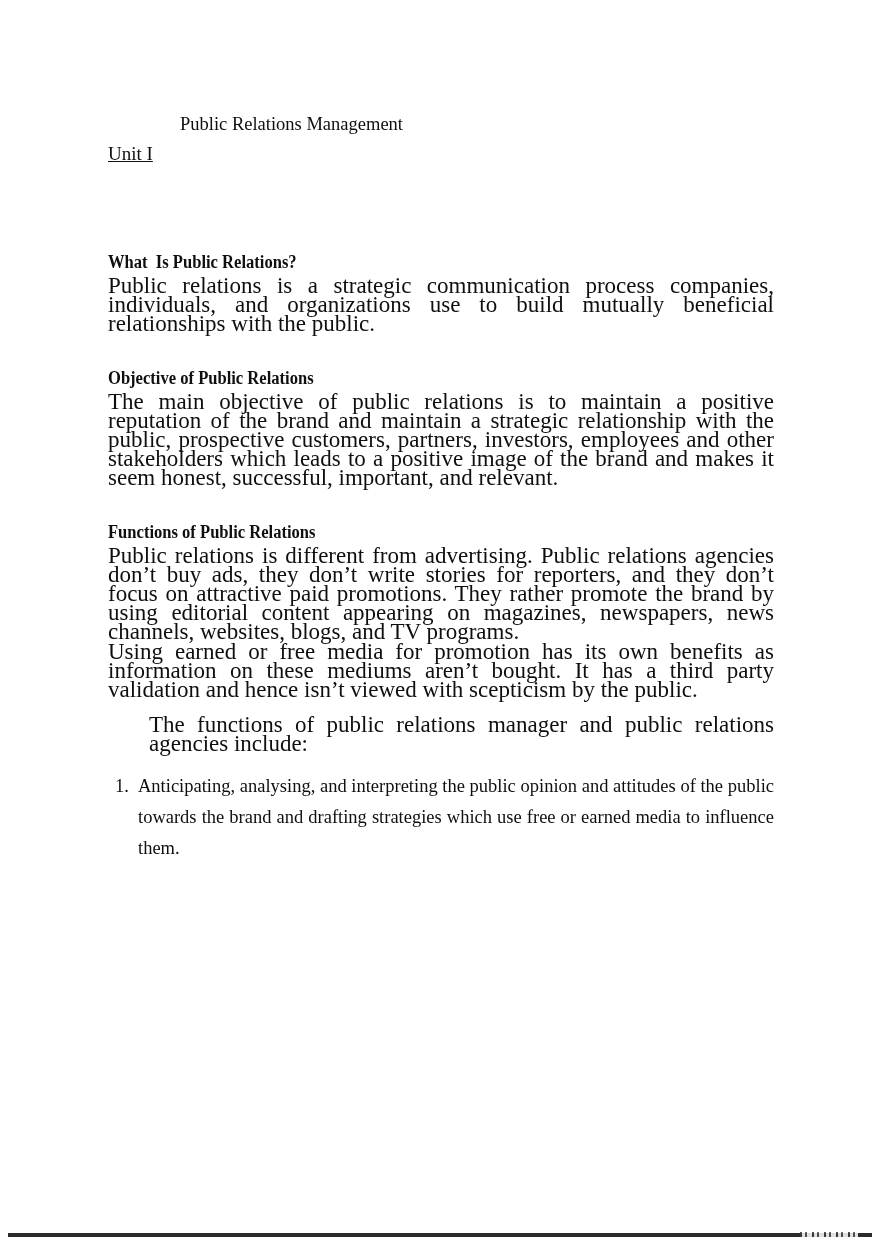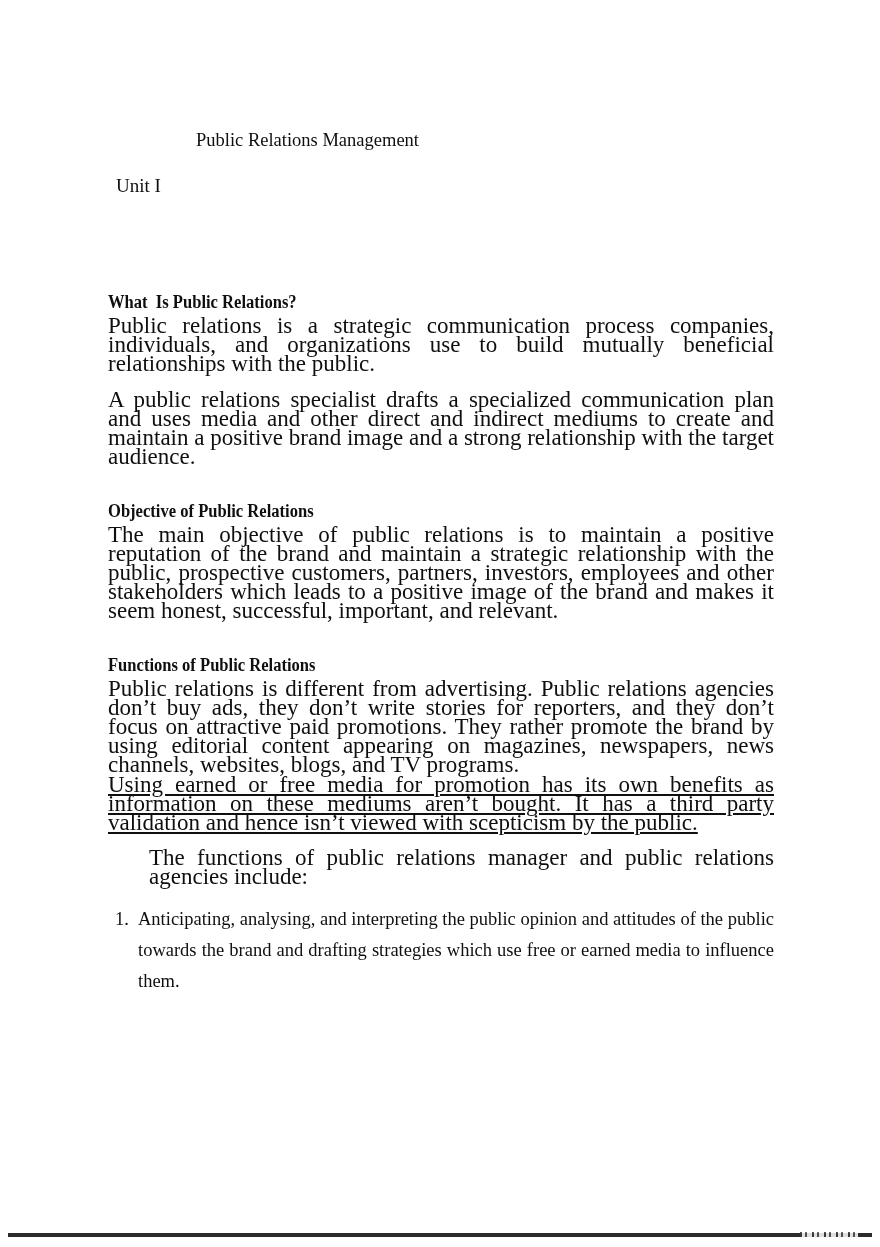--- a/index.html
+++ b/index.html
@@ -23,30 +23,31 @@
     position: absolute;
     left: 108px;
     top: 0;
     width: 666px;
   }
 
   
   .doc-title {
     font-size: 18.5px;
     line-height: 30px;
-    margin: 16px;
+    margin: 0;
     padding-top: 109px;
     text-indent: 72px;
     white-space: pre;
   }
   .unit-line {
     font-size: 19px;
     line-height: 30px;
-    margin: 8px;
+    margin: 0;
     padding-top: 0px;
+    text-decoration: underline;
   }
 
   
   .intro-block {
     margin: 0;
     padding-top: 32px;
     font-size: 18.5px;
     line-height: 31px;
     text-align: left;
   }
@@ -69,21 +70,21 @@
   .para {
     margin: 0;
     font-size: 23px;
     line-height: 19px;
     text-align: justify;
     text-justify: inter-word;
   }
   .para.tight { padding-top: 0px; }
   .para.gap-lg { padding-top: 17px; }
   .para.gap-md { padding-top: 16px; margin-left: 41px; }
-  .para.gap-sm { padding-top: 1px; text-decoration: underline; }
+  .para.gap-sm { padding-top: 1px; }
 
   
   .num-list {
     margin: 0;
     padding-top: 18px;
     padding-left: 0;
     list-style: none;
   }
   .num-list li {
     position: relative;
@@ -137,21 +138,20 @@
 
     <p class="unit-line">Unit I</p>
 
     <div class="intro-block">
     </div>
 
     <h2 class="heading heading-whatis">What  Is Public Relations?</h2>
 
     <p class="para tight">Public relations is a strategic communication process companies, individuals, and organizations use to build mutually beneficial relationships with the public.</p>
 
-    <p class="para gap-lg">A public relations specialist drafts a specialized communication plan and uses media and other direct and indirect mediums to create and maintain a positive brand image and a strong relationship with the target audience.</p>
 
     <h2 class="heading heading-objective">Objective of Public Relations</h2>
 
     <p class="para tight">The main objective of public relations is to maintain a positive reputation of the brand and maintain a strategic relationship with the public, prospective customers, partners, investors, employees and other stakeholders which leads to a positive image of the brand and makes it seem honest, successful, important, and relevant.</p>
 
     <h2 class="heading heading-functions">Functions of Public Relations</h2>
 
     <p class="para tight">Public relations is different from advertising. Public relations agencies don’t buy ads, they don’t write stories for reporters, and they don’t focus on attractive paid promotions. They rather promote the brand by using editorial content appearing on magazines, newspapers, news channels, websites, blogs, and TV programs.</p>
 
     <p class="para gap-sm">Using earned or free media for promotion has its own benefits as information on these mediums aren’t bought. It has a third party validation and hence isn’t viewed with scepticism by the public.</p>

